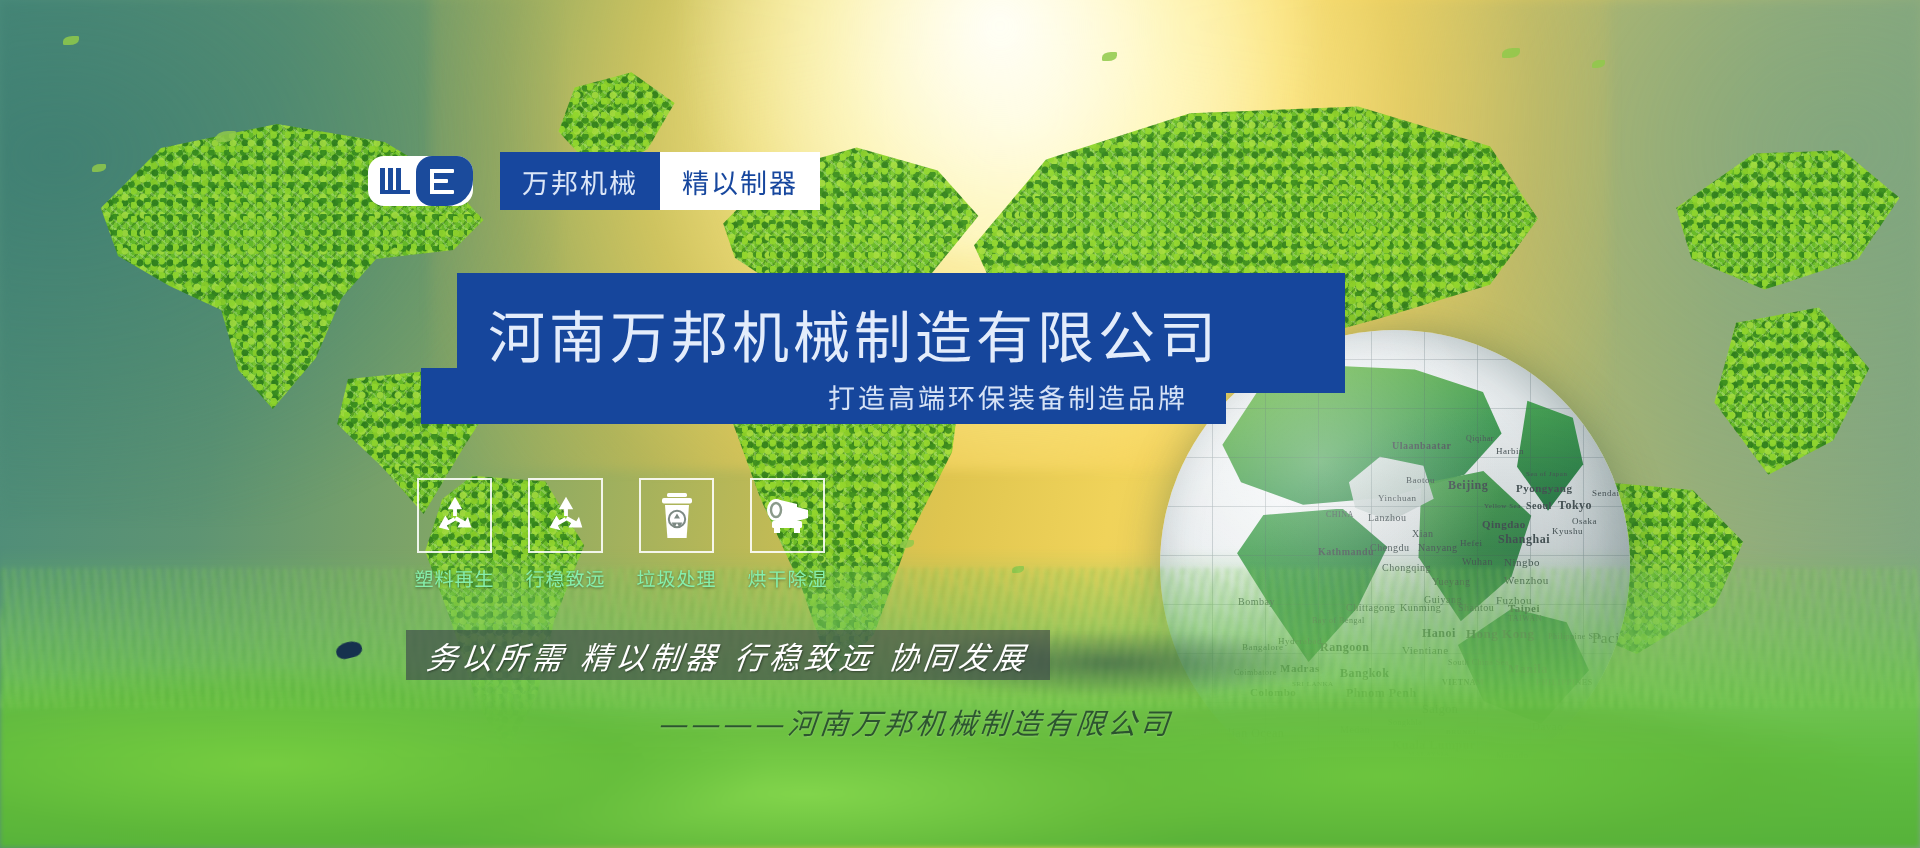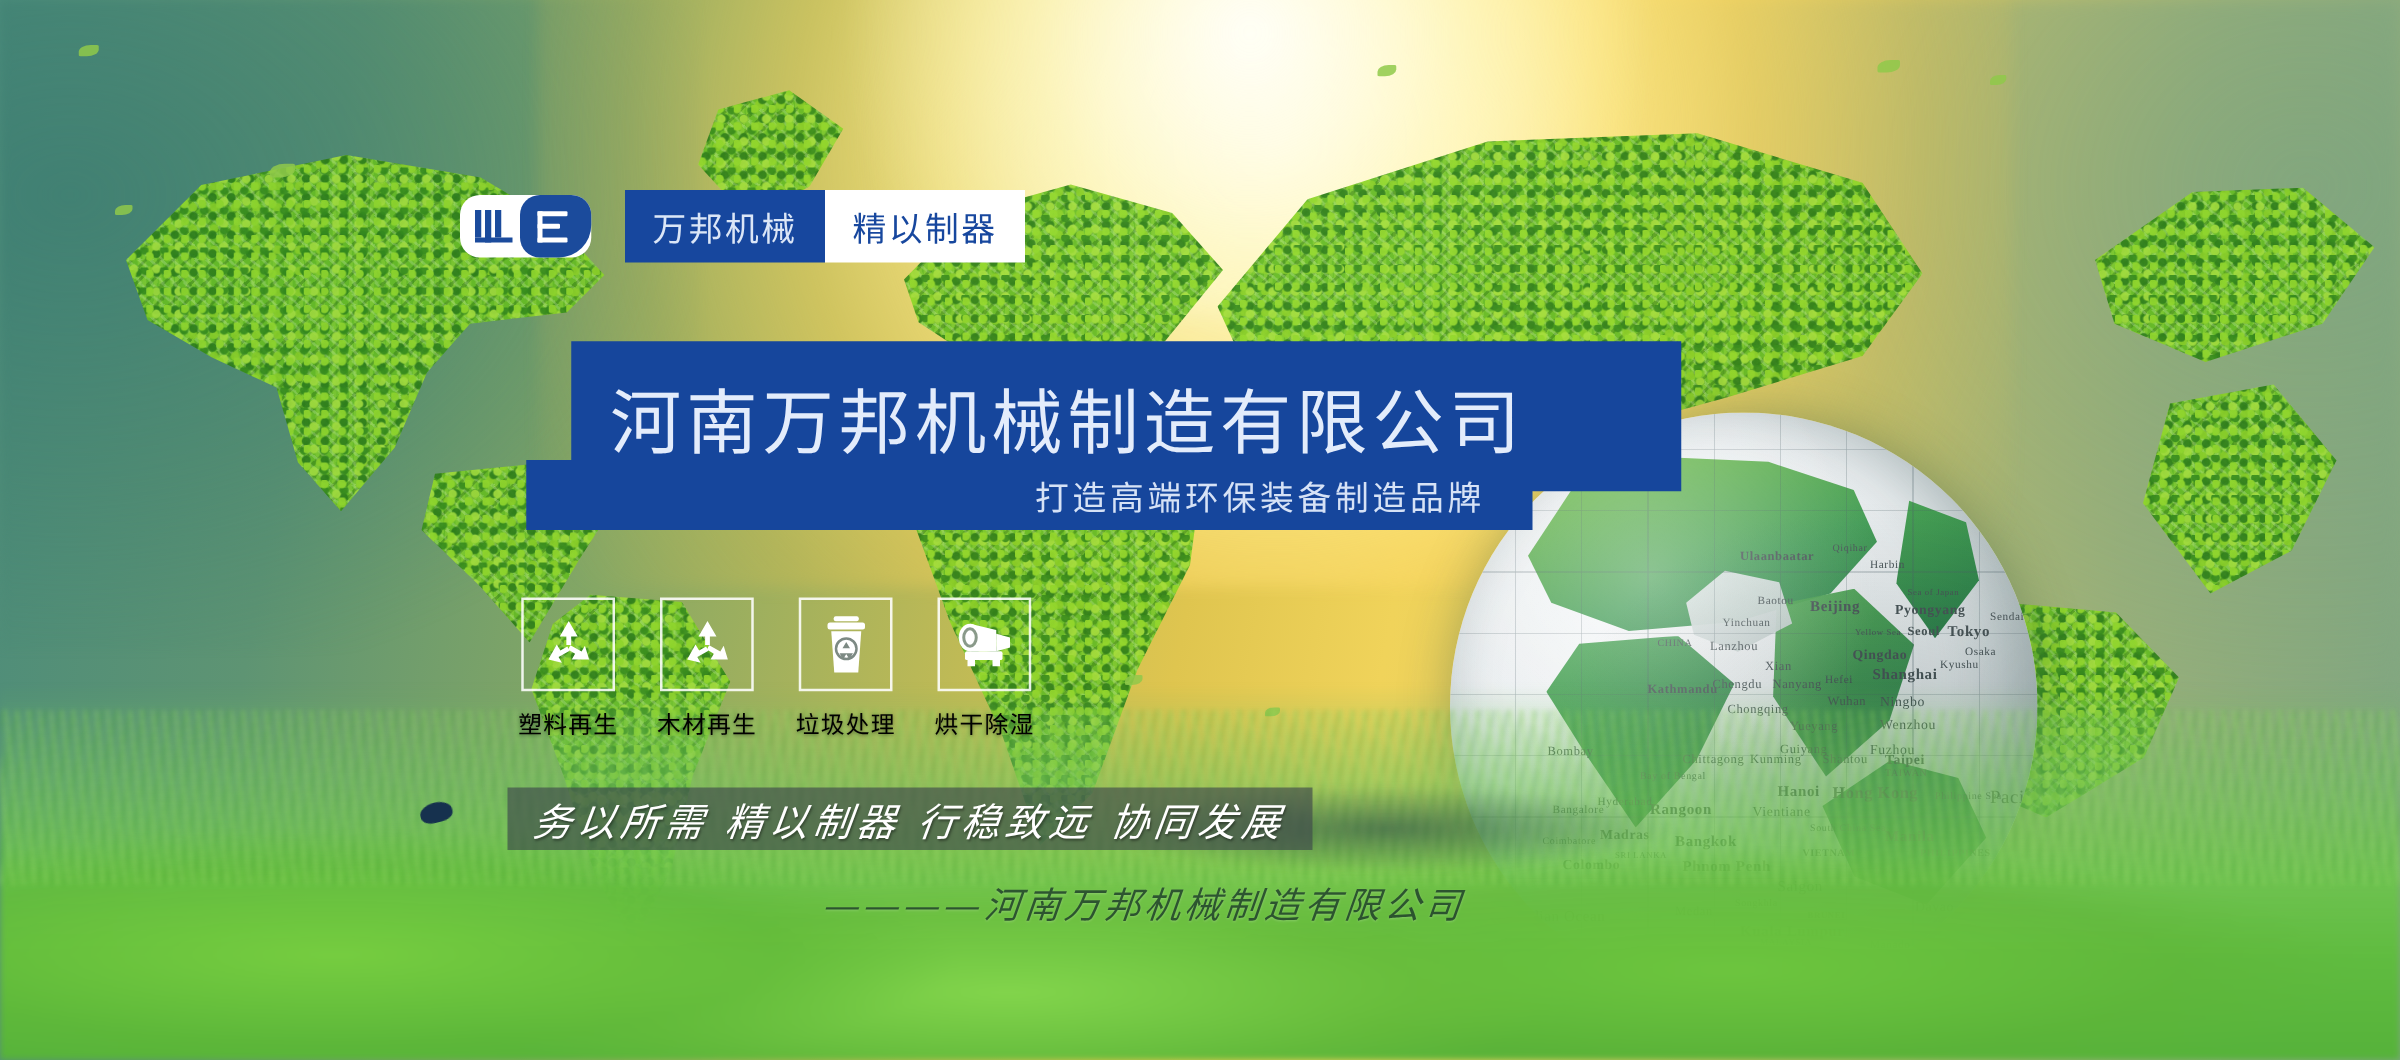--- a/index.html
+++ b/index.html
@@ -230,21 +230,21 @@
   }
 
   
   .features { position:absolute; left:417px; top:478px; display:flex; gap:36px; }
   .feat { width:75px; display:flex; flex-direction:column; align-items:center; cursor:pointer; }
   .feat-box {
     width:75px; height:75px; border:2px solid rgba(255,255,255,.88);
     display:flex; align-items:center; justify-content:center;
   }
   .feat-label {
-    margin-top:11px; color:#000000; font-size:19px; letter-spacing:1px;
+    margin-top:11px; color:#86efac; font-size:19px; letter-spacing:1px;
     white-space:nowrap; text-shadow:0 1px 3px rgba(0,0,0,.45);
     font-family:Liberation Serif, serif;
   }
 
   
   .slogan-bar {
     position:absolute; left:406px; top:630px; width:644px; height:50px;
     background:rgba(58,66,74,.62);
     display:flex; align-items:center; justify-content:center;
   }
@@ -438,21 +438,21 @@
     <div class="feat">
       <div class="feat-box">
         <svg width="46" height="46" viewBox="0 0 48 48">
           <g fill="#ffffff">
             <path d="M24 4 L31.5 17 L26 17 L26 24 L22 24 L22 17 L16.5 17 Z"></path>
             <path d="M7 36 L14 23.5 L17 28.5 L22.8 25.3 L24.8 28.8 L15.5 34 L18.3 38.8 Z"></path>
             <path d="M41 36 L26.5 36 L29.3 31.2 L23.4 27.8 L25.4 24.3 L34.7 29.5 L37.5 24.7 Z"></path>
           </g>
         </svg>
       </div>
-      <div class="feat-label">木材再生</div>
+      <div class="feat-label">行稳致远</div>
     </div>
 
     <div class="feat">
       <div class="feat-box">
         <svg width="38" height="48" viewBox="0 0 38 48">
           <g fill="#ffffff">
             <rect x="9" y="1" width="20" height="4" rx="1.6"></rect>
             <rect x="4" y="6" width="30" height="5.5" rx="2"></rect>
             <path d="M7 13 L31 13 L28.6 46 L9.4 46 Z"></path>
           </g>

